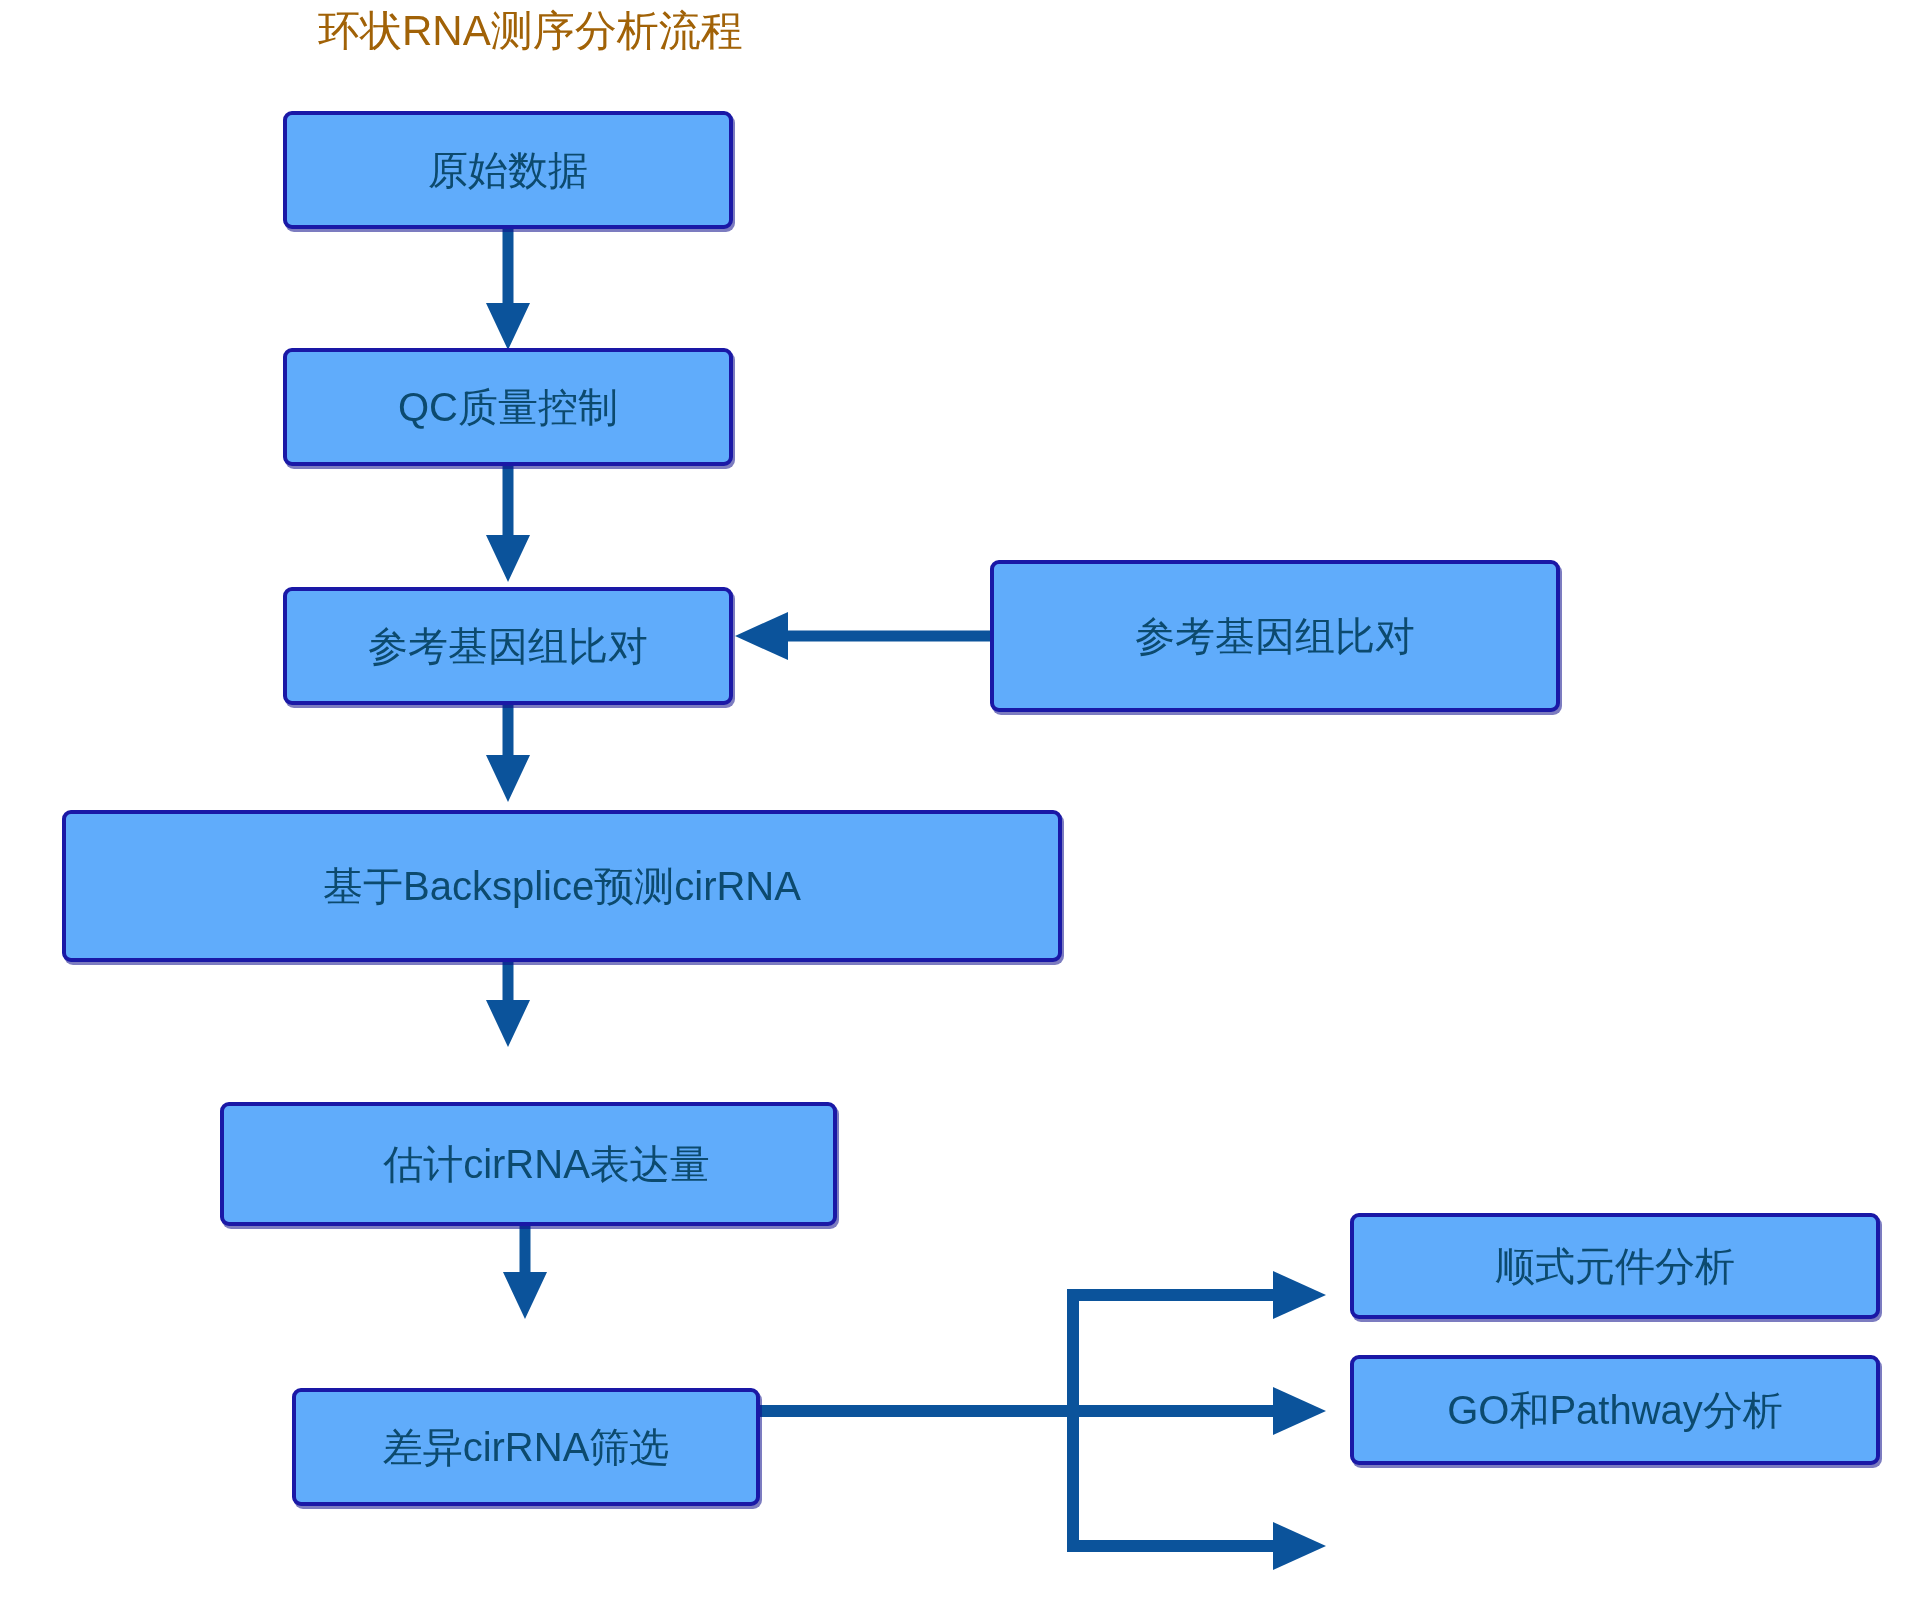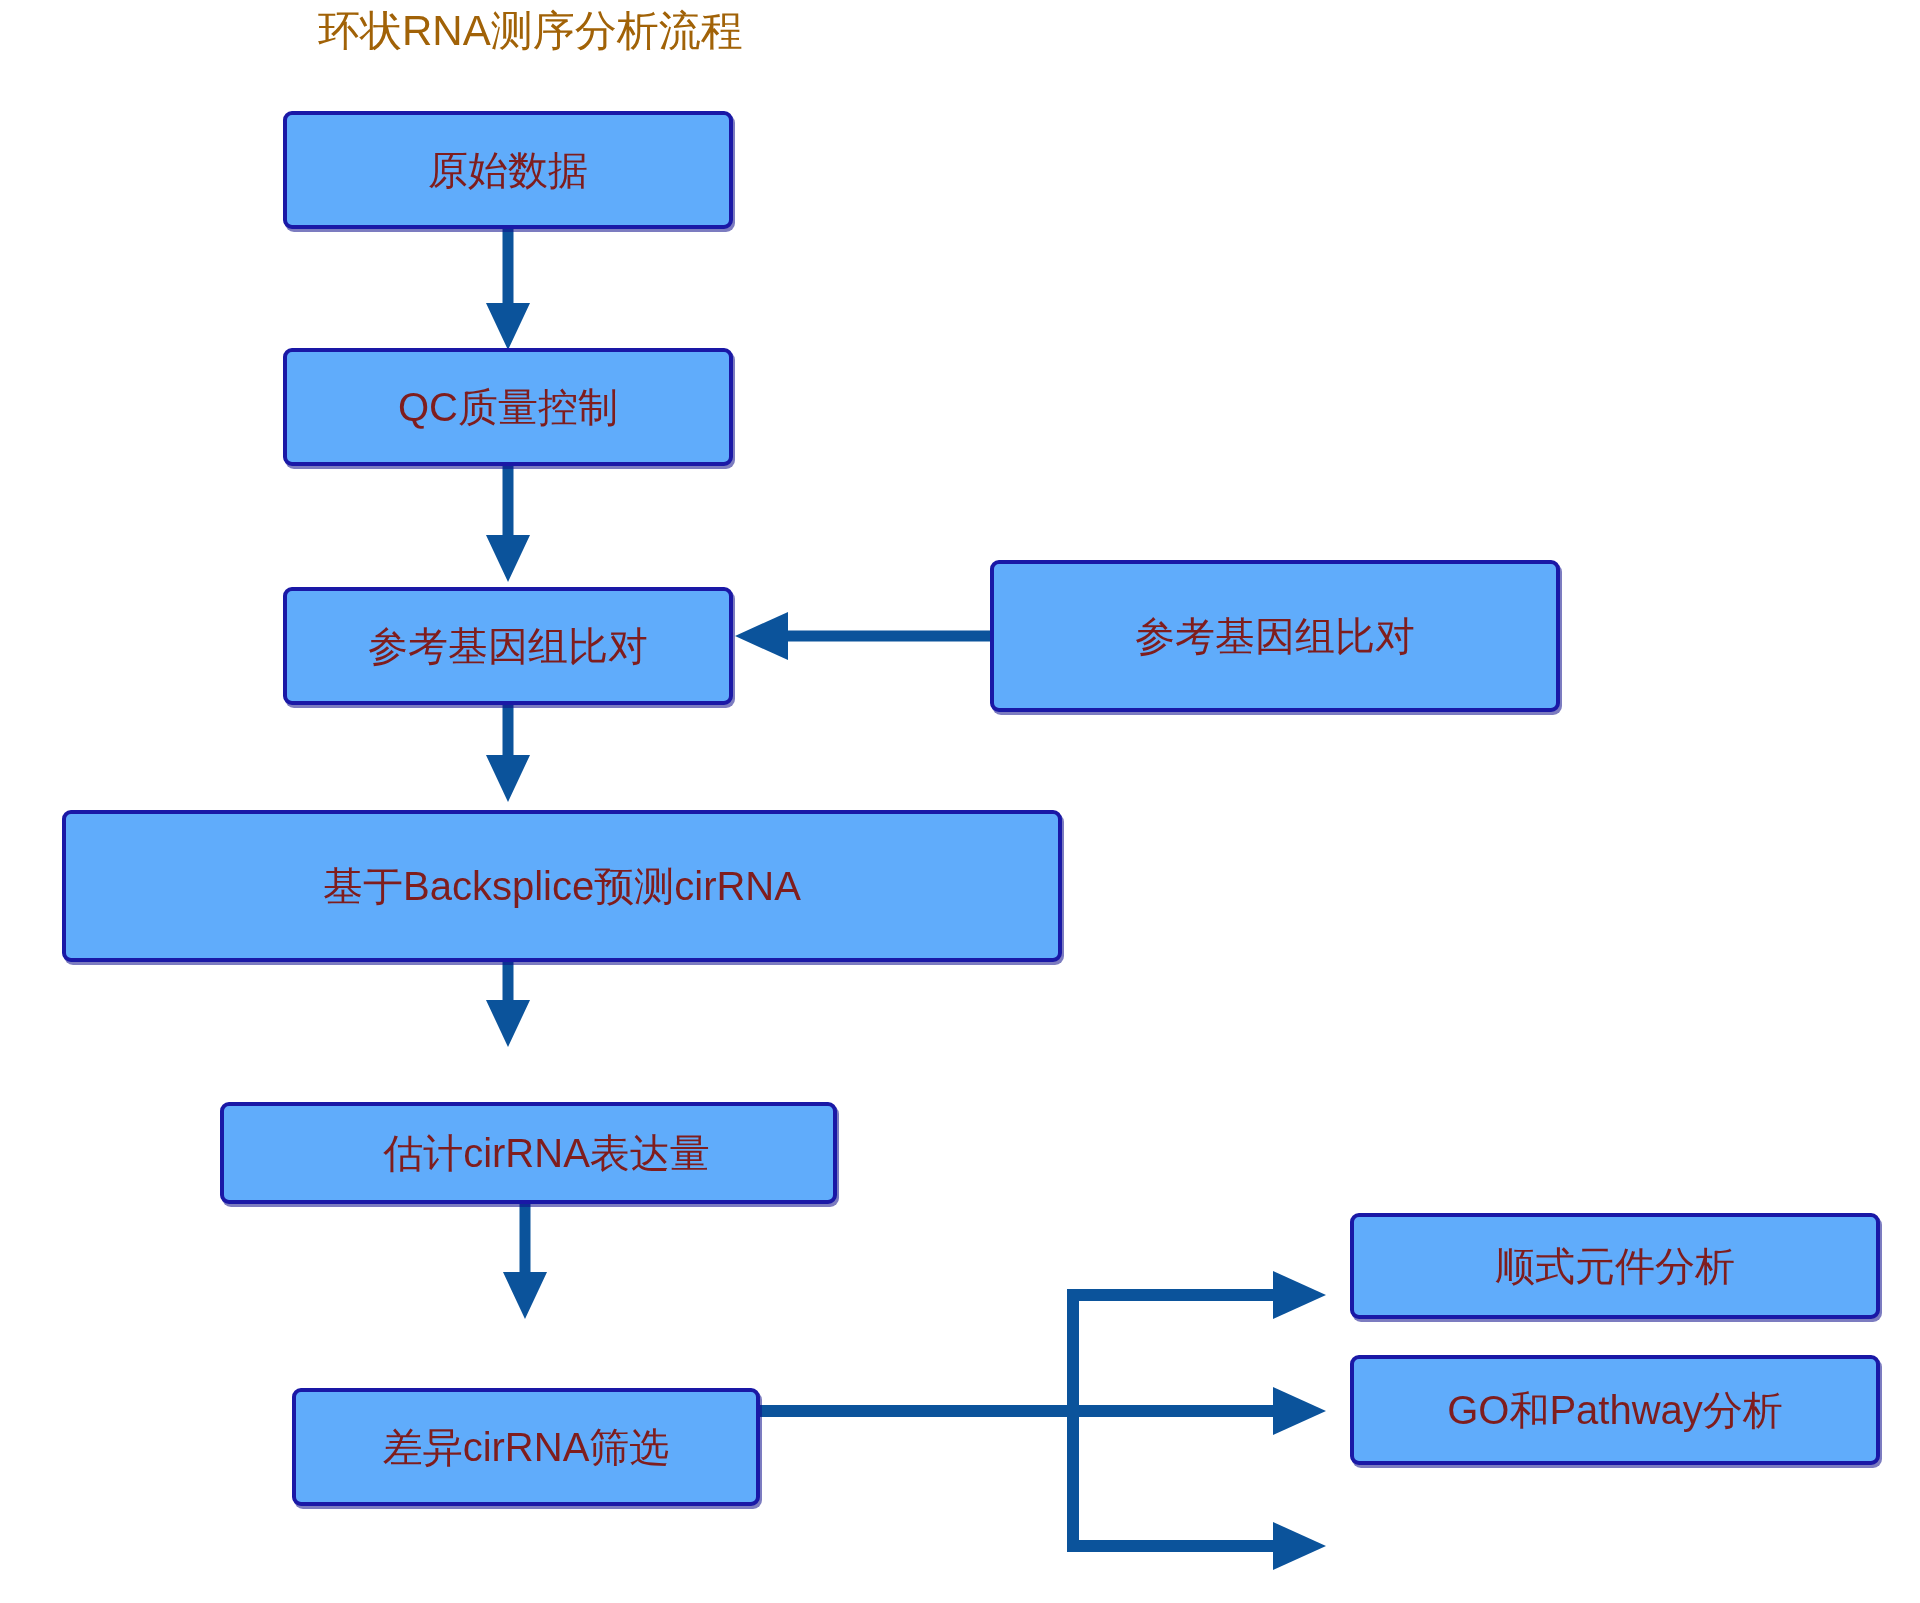--- a/index.html
+++ b/index.html
@@ -31,21 +31,21 @@
     white-space: nowrap;
   }
   .node {
     position: absolute;
     background: #60ACFB;
     border: 4px solid #1A18A6;
     border-radius: 9px;
     display: flex;
     align-items: center;
     justify-content: center;
-    color: #7f1d1d;
+    color: #0c4a6e;
     font-size: 40px;
     line-height: 1.1;
     text-align: center;
     white-space: nowrap;
     box-shadow: 2px 3px 0px rgba(16,16,140,0.55);
   }
   .node-label {
     display: block;
     padding: 0 10px;
   }
@@ -138,21 +138,21 @@
   </div>
 
   <div class="node" style="left:990px; top:560px; width:570px; height:152px;">
     <span class="node-label">参考基因组比对</span>
   </div>
 
   <div class="node" style="left:62px; top:810px; width:1000px; height:152px;text-align:right;">
     <span class="node-label">基于Backsplice预测cirRNA</span>
   </div>
 
-  <div class="node" style="left:220px; top:1102px; width:617px; height:102px;padding-left:36px;">
+  <div class="node" style="left:220px; top:1102px; width:617px; height:124px;padding-left:36px;">
     <span class="node-label">估计cirRNA表达量</span>
   </div>
 
   <div class="node" style="left:292px; top:1352px; width:468px; height:118px;margin-top:36px;">
     <span class="node-label">差异cirRNA筛选</span>
   </div>
 
   <div class="node" style="left:1350px; top:1213px; width:530px; height:106px;">
     <span class="node-label">顺式元件分析</span>
   </div>

